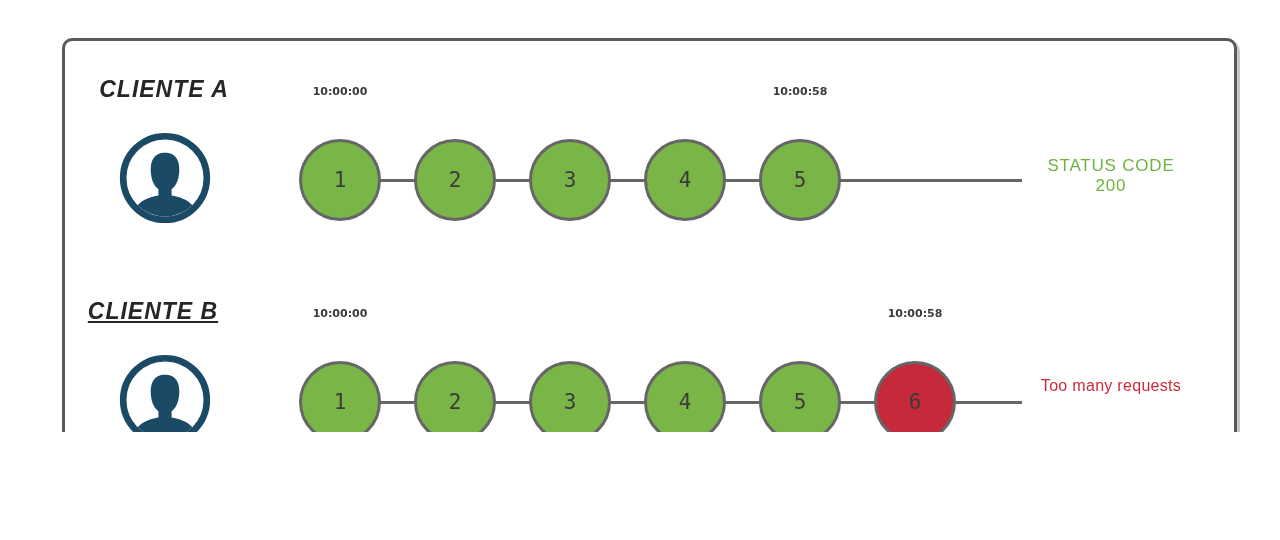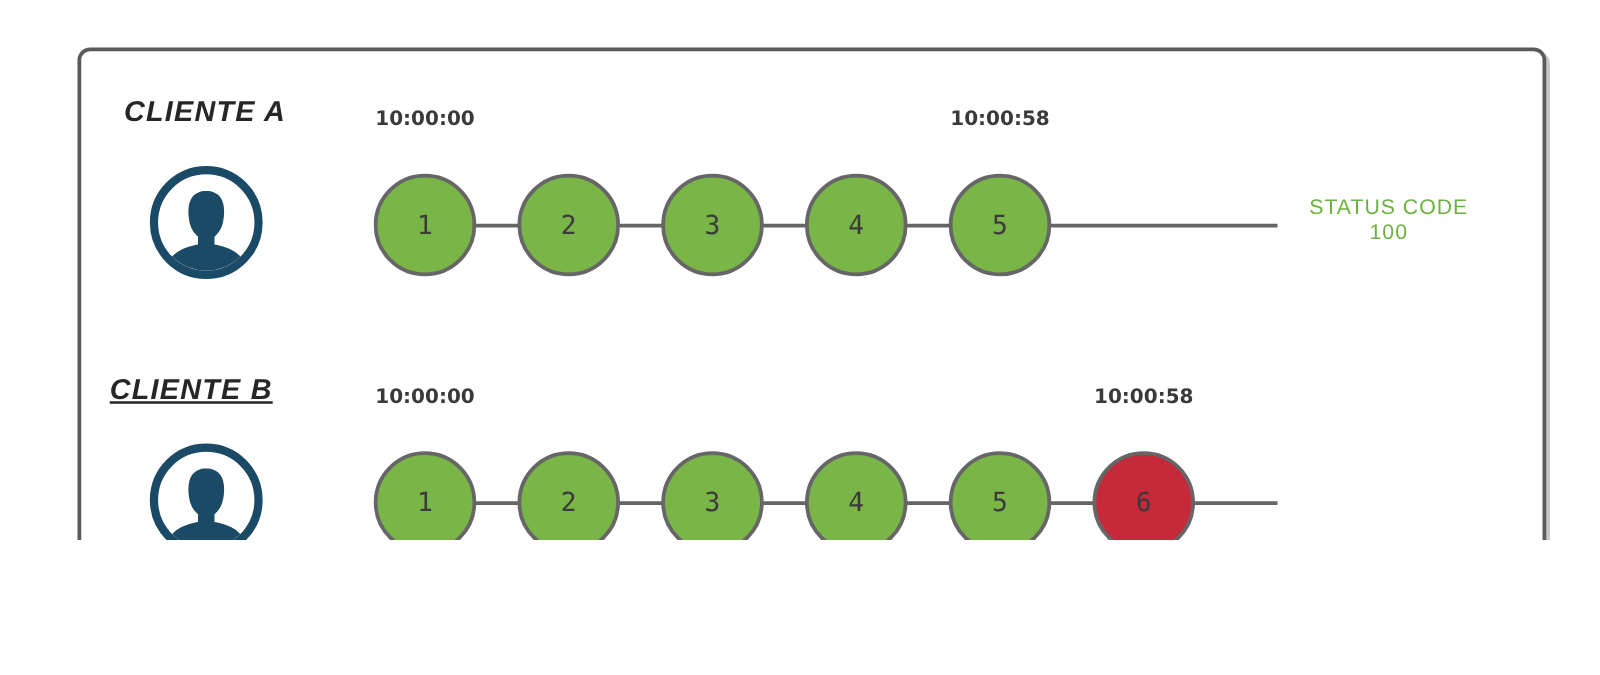--- a/index.html
+++ b/index.html
@@ -58,21 +58,21 @@
     color: #3b3b3b;
   }
   .circle.ok { background: var(--ok-circle, #7ab548); }
   .circle.blocked { background: var(--blocked-circle, #c5293a); }
   .timestamp {
     position: absolute;
     top: -54px;
     transform: translateX(-50%);
     font-family: "DejaVu Sans", "Liberation Sans", sans-serif;
     font-weight: bold;
-    font-size: 16px;
+    font-size: 11px;
     color: var(--timestamp-text, #3a3a3a);
     white-space: nowrap;
   }
   .status-block {
     position: absolute;
     left: 1030px; width: 162px;
     text-align: center;
     line-height: 20px;
     font-family: "Liberation Sans", sans-serif;
     font-size: 17px;
@@ -108,21 +108,21 @@
         <div class="tl-line" style="left: 340px; width: 682px;"></div>
         <div class="circle ok" style="left: 299px;">1</div>
         <div class="circle ok" style="left: 414px;">2</div>
         <div class="circle ok" style="left: 529px;">3</div>
         <div class="circle ok" style="left: 644px;">4</div>
         <div class="circle ok" style="left: 759px;">5</div>
       </div>
   </div>
 
   <div class="status-block ok" style="top:156px;">
-    <div class="status-line1">STATUS CODE 100</div>
+    <div class="status-line1">STATUS CODE 200</div>
   </div>
 
   <div class="client-label" style="left:153px; top:298px;text-decoration:underline;">CLIENTE B</div>
 
   <svg class="avatar" style="left:118px; top:353px;" viewBox="0 0 100 100">
     <circle cx="50" cy="50" r="44.5" fill="#ffffff" stroke="#1b4a66" stroke-width="7"></circle>
     <clipPath id="clipB">
         <circle cx="50" cy="50" r="41"></circle>
       </clipPath>
     <g clip-path="url(#clipB)">
@@ -138,15 +138,16 @@
         <div class="circle ok" style="left: 299px;">1</div>
         <div class="circle ok" style="left: 414px;">2</div>
         <div class="circle ok" style="left: 529px;">3</div>
         <div class="circle ok" style="left: 644px;">4</div>
         <div class="circle ok" style="left: 759px;">5</div>
         <div class="circle blocked" style="left: 874px;">6</div>
       </div>
   </div>
 
   <div class="status-block error" style="top:376px;">
+    <div class="status-line2">Too many requests</div>
   </div>
 
 </div>
 
 </body></html>

